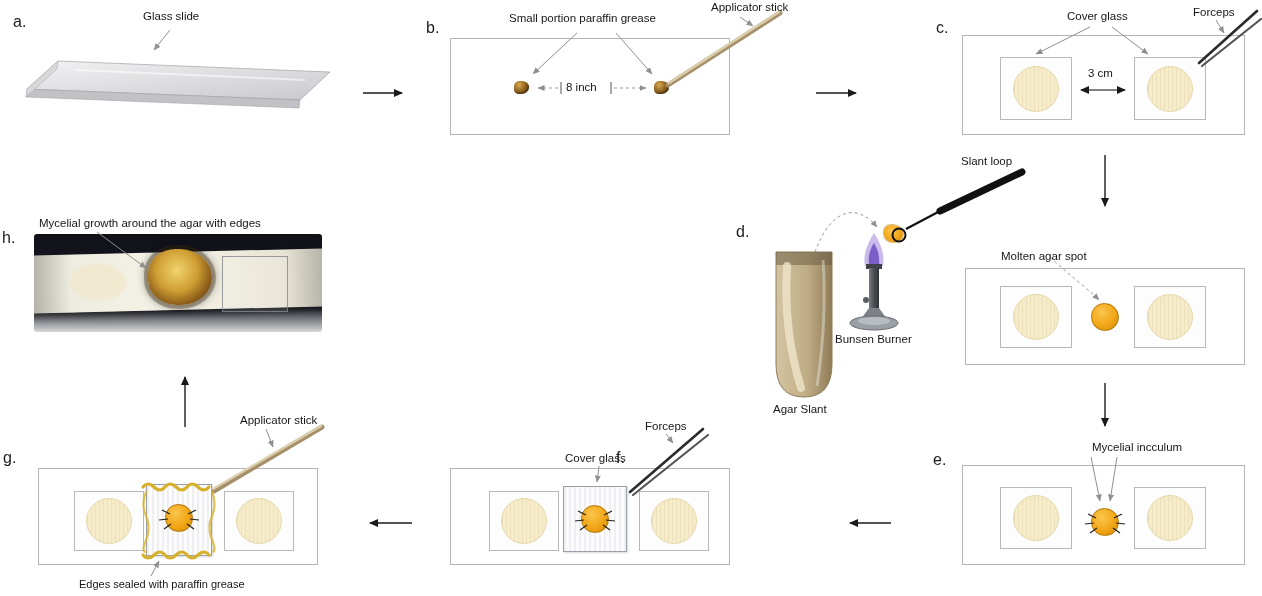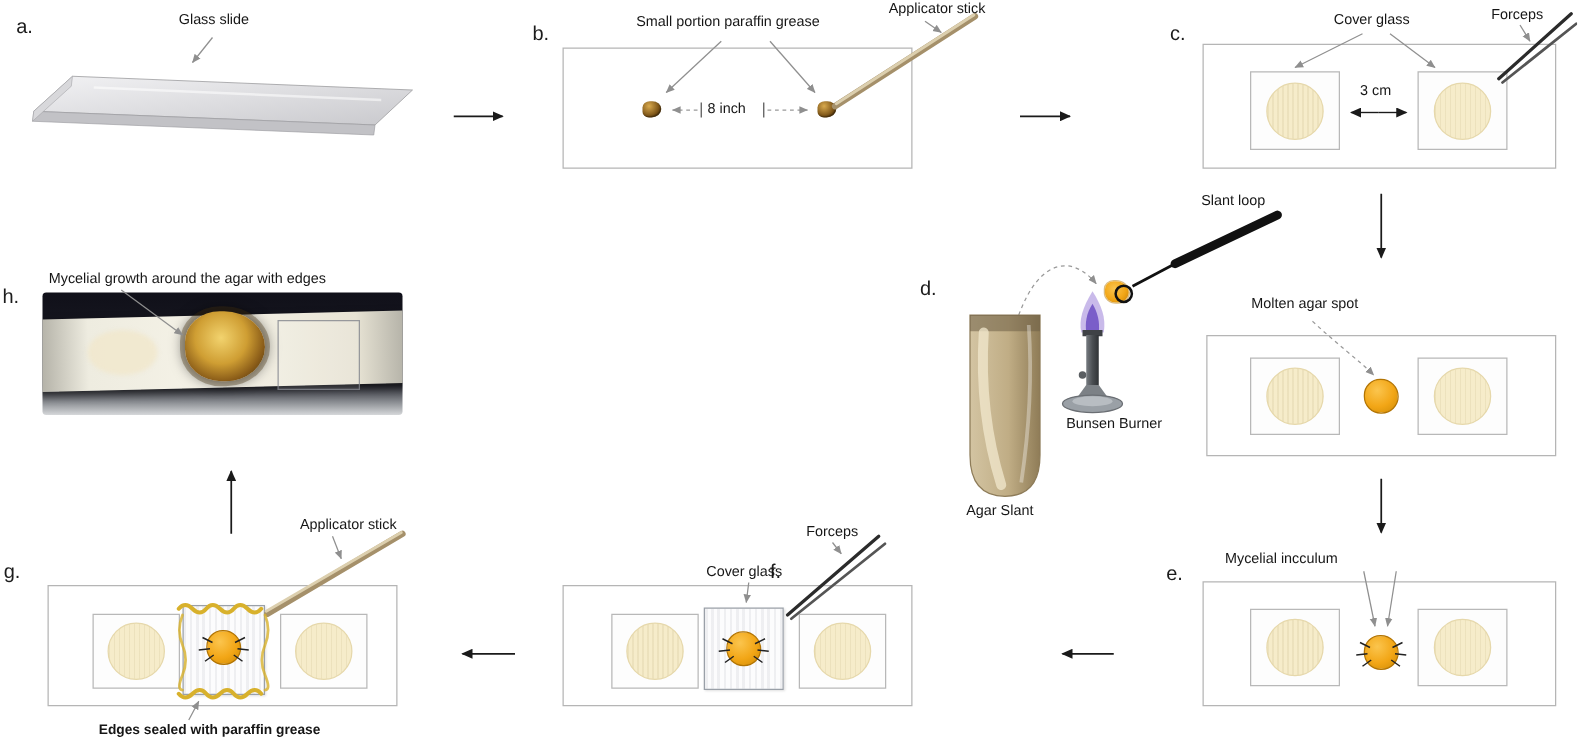--- a/index.html
+++ b/index.html
@@ -2,21 +2,21 @@
 <html style="--agar-pale: #f6ecca; --agar-molten: #f2a616; --grease-brown: #7a5216; --outline: #b5b5b5; --text: #161616;"><head>
 <meta charset="utf-8">
 <style>
   * { box-sizing: border-box; }
   html,body { margin:0; padding:0; background:#ffffff; }
   body { font-family:"Liberation Sans", sans-serif; }
   .canvas { position:relative; width:1262px; height:596px; background:#fff; overflow:hidden; }
   .overlay { position:absolute; left:0; top:0; z-index:5; pointer-events:none; }
   .step { position:absolute; font-size:16px; color:#1c1c1c; z-index:6; white-space:nowrap; }
   .cap { position:absolute; font-size:11.5px; color:var(--text,#161616); white-space:nowrap; z-index:6; }
-  .cap.bold { font-weight:700; font-size:11px; }
+  .cap.bold { font-weight:400; font-size:11px; }
   .slide { position:absolute; border:1px solid var(--outline,#b5b5b5); background:#fff; z-index:1; }
   .cg { position:absolute; border:1px solid #b8b8b8; background:#fdfdfd; z-index:2;
         display:flex; align-items:center; justify-content:center; }
   .agar { width:46px; height:46px; border-radius:50%; border:1px solid #e6d8ab;
         background: repeating-linear-gradient(90deg, rgba(150,130,70,.10) 0 1px, transparent 1px 4px),
                     var(--agar-pale,#f6ecca); }
   .cover-center { position:absolute; z-index:3; border:1px solid #9aa0a8;
         background: repeating-linear-gradient(90deg, rgba(120,125,140,.10) 0 2px, transparent 2px 5px),
                     rgba(252,252,253,.95);
         box-shadow: 1px 1px 2px rgba(0,0,0,.15); }
@@ -246,23 +246,23 @@
   <div class="step" style="left:2px;top:229px">h.</div>
 
   <div class="cap" style="left:143px;top:10px">Glass slide</div>
   <div class="cap" style="left:509px;top:12px">Small portion paraffin grease</div>
   <div class="cap" style="left:711px;top:1px">Applicator stick</div>
   <div class="cap" style="left:566px;top:81px">8 inch</div>
   <div class="cap" style="left:1067px;top:10px">Cover glass</div>
   <div class="cap" style="left:1193px;top:6px">Forceps</div>
   <div class="cap" style="left:1088px;top:67px">3 cm</div>
   <div class="cap" style="left:961px;top:155px">Slant loop</div>
-  <div class="cap" style="left:1001px;top:237px">Molten agar spot</div>
-  <div class="cap" style="left:853px;top:333px">Bunsen Burner</div>
+  <div class="cap" style="left:1001px;top:250px">Molten agar spot</div>
+  <div class="cap" style="left:835px;top:333px">Bunsen Burner</div>
   <div class="cap" style="left:773px;top:403px">Agar Slant</div>
-  <div class="cap" style="left:980px;top:441px">Mycelial incculum</div>
+  <div class="cap" style="left:1092px;top:441px">Mycelial incculum</div>
   <div class="cap" style="left:565px;top:452px">Cover glass</div>
   <div class="cap" style="left:645px;top:420px">Forceps</div>
   <div class="cap" style="left:240px;top:414px">Applicator stick</div>
   <div class="cap bold" style="left:79px;top:578px">Edges sealed with paraffin grease</div>
   <div class="cap" style="left:39px;top:217px">Mycelial growth around the agar with edges</div>
 
 </div>
 
 </body></html>

